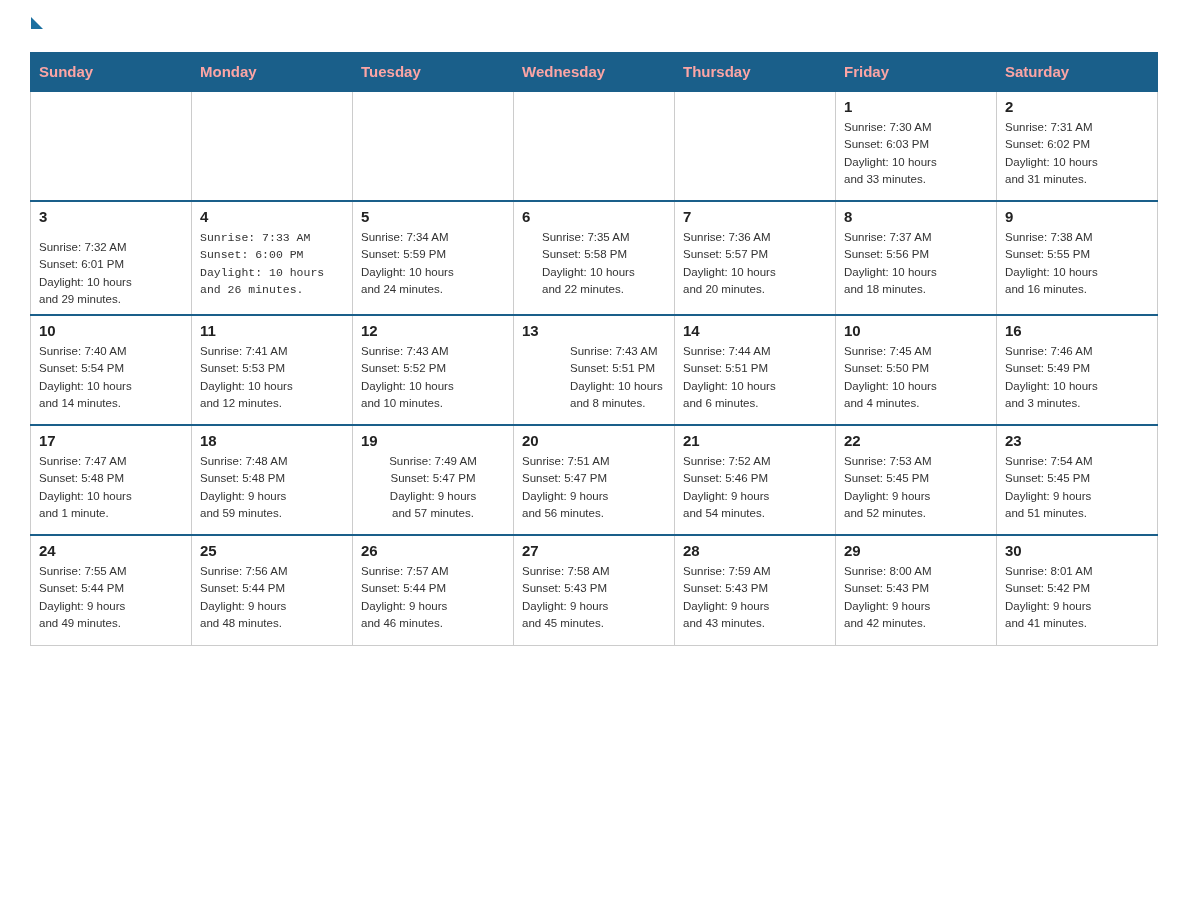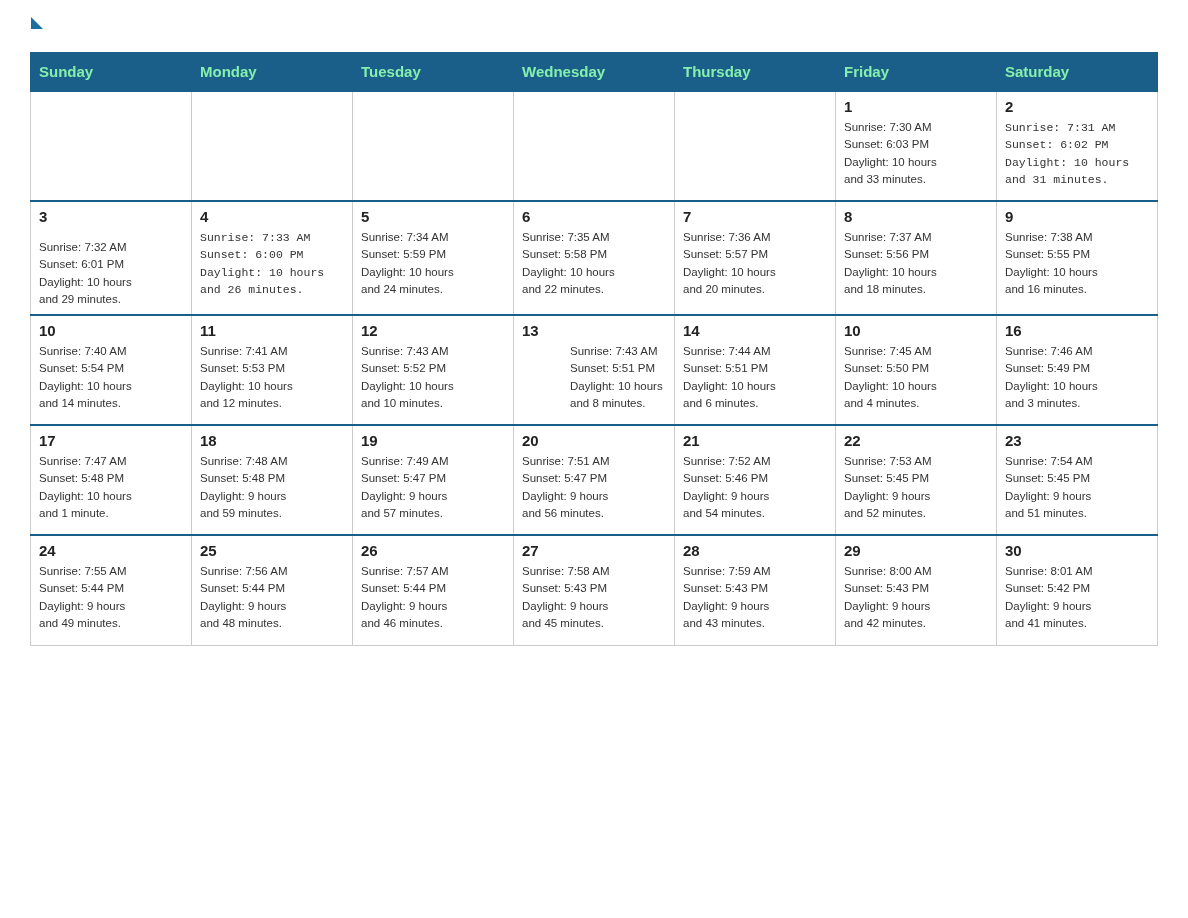--- a/index.html
+++ b/index.html
@@ -61,21 +61,21 @@
       color: #444;
       margin-top: 4px;
     }
     .calendar {
       width: 100%;
       border-collapse: collapse;
       table-layout: fixed;
     }
     .calendar th {
       background-color: #1a5f8a;
-      color: #86efac;
+      color: #fca5a5;
       padding: 10px 8px;
       font-size: 15px;
       font-weight: bold;
       text-align: left;
       border: 1px solid #1a5f8a;
     }
     .calendar td {
       border: 1px solid #ccc;
       vertical-align: top;
       padding: 6px 8px;
@@ -146,21 +146,21 @@
         <td class="empty-cell"></td>
         <td>
           <span class="day-number">1</span>
           <div class="day-info" style="white-space: pre-line;">Sunrise: 7:30 AM
 Sunset: 6:03 PM
 Daylight: 10 hours
 and 33 minutes.</div>
         </td>
         <td>
           <span class="day-number">2</span>
-          <div class="day-info" style="white-space: pre-line; font-family: Liberation Mono, monospace;">Sunrise: 7:31 AM
+          <div class="day-info" style="white-space: pre-line;">Sunrise: 7:31 AM
 Sunset: 6:02 PM
 Daylight: 10 hours
 and 31 minutes.</div>
         </td>
       </tr>
       <tr class="row-border">
         <td>
           <span class="day-number">3</span>
           <div class="day-info" style="white-space: pre-line; margin-top: 14px;">Sunrise: 7:32 AM
 Sunset: 6:01 PM
@@ -176,21 +176,21 @@
         </td>
         <td>
           <span class="day-number">5</span>
           <div class="day-info" style="white-space: pre-line;">Sunrise: 7:34 AM
 Sunset: 5:59 PM
 Daylight: 10 hours
 and 24 minutes.</div>
         </td>
         <td>
           <span class="day-number">6</span>
-          <div class="day-info" style="white-space: pre-line;">Sunrise: 7:35 AM
+          <div class="day-info" style="white-space: pre-line; margin-left: 20px;">Sunrise: 7:35 AM
 Sunset: 5:58 PM
 Daylight: 10 hours
 and 22 minutes.</div>
         </td>
         <td>
           <span class="day-number">7</span>
           <div class="day-info" style="white-space: pre-line;">Sunrise: 7:36 AM
 Sunset: 5:57 PM
 Daylight: 10 hours
 and 20 minutes.</div>
@@ -271,21 +271,21 @@
         </td>
         <td>
           <span class="day-number">18</span>
           <div class="day-info" style="white-space: pre-line;">Sunrise: 7:48 AM
 Sunset: 5:48 PM
 Daylight: 9 hours
 and 59 minutes.</div>
         </td>
         <td>
           <span class="day-number">19</span>
-          <div class="day-info" style="white-space: pre-line;">Sunrise: 7:49 AM
+          <div class="day-info" style="white-space: pre-line; text-align: center;">Sunrise: 7:49 AM
 Sunset: 5:47 PM
 Daylight: 9 hours
 and 57 minutes.</div>
         </td>
         <td>
           <span class="day-number">20</span>
           <div class="day-info" style="white-space: pre-line;">Sunrise: 7:51 AM
 Sunset: 5:47 PM
 Daylight: 9 hours
 and 56 minutes.</div>

